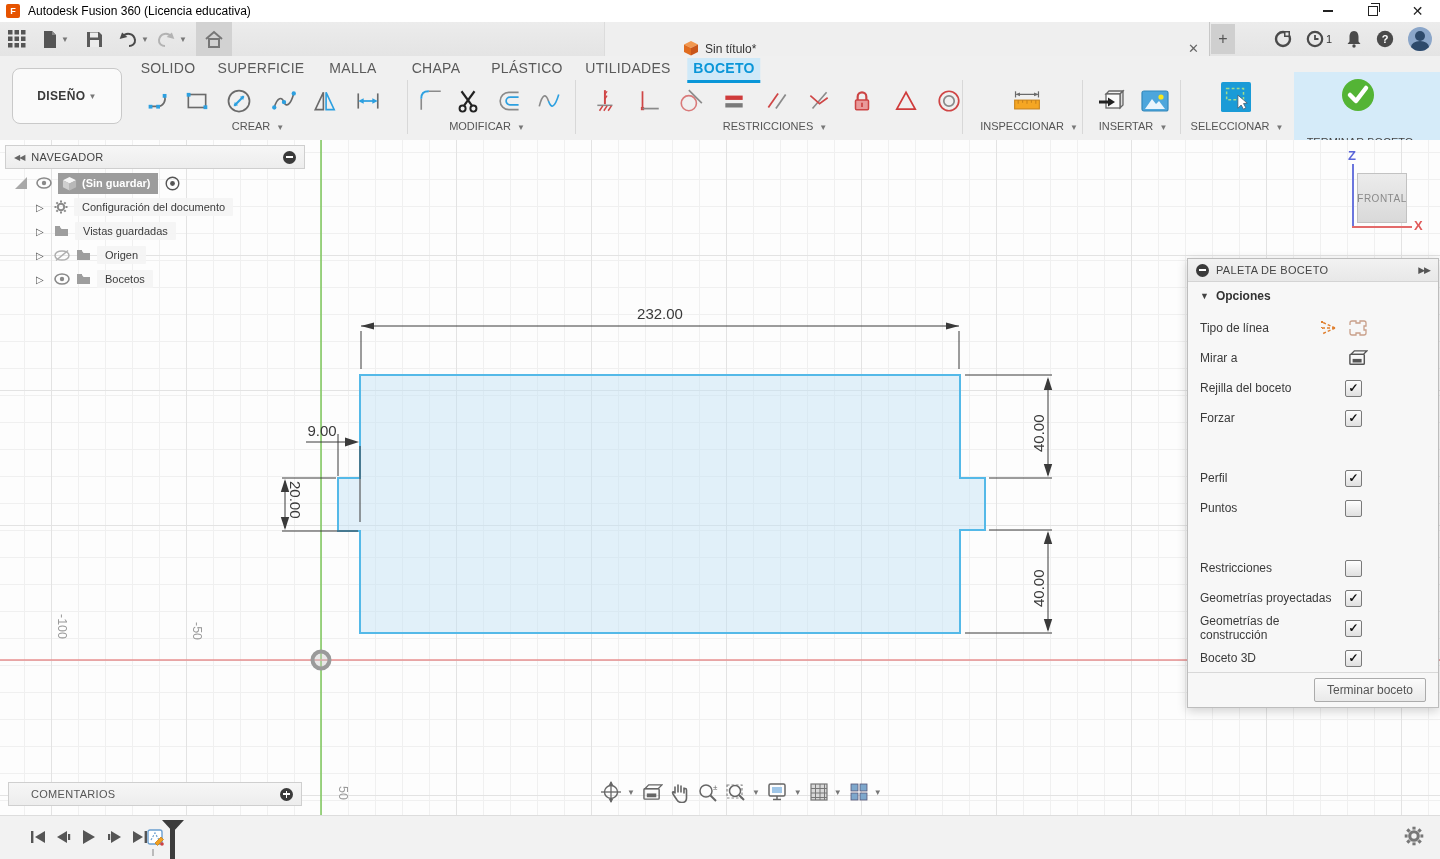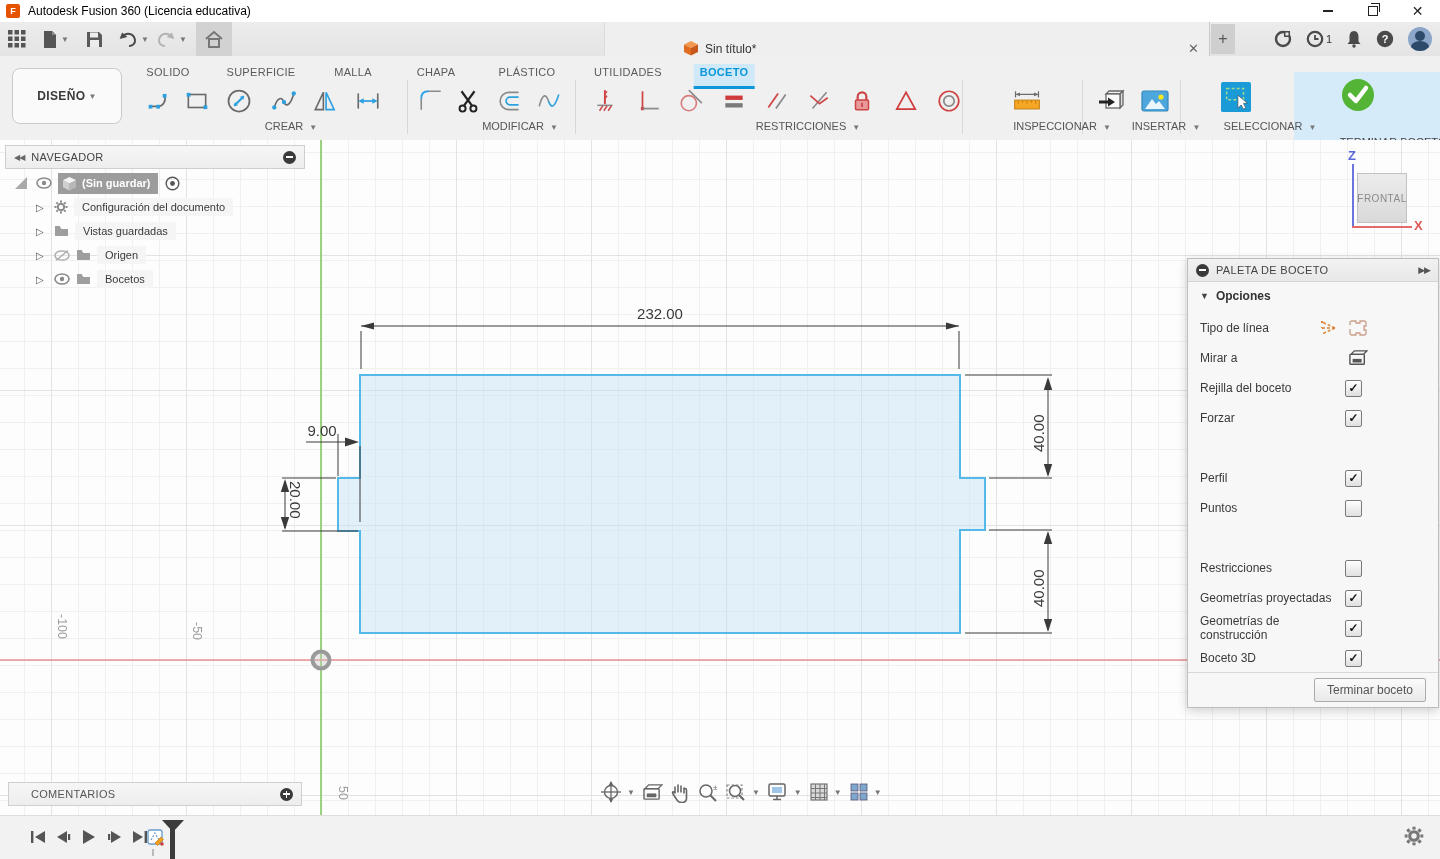--- a/index.html
+++ b/index.html
@@ -32,25 +32,25 @@
   .qright{position:absolute;right:8px;top:4px;height:26px;display:flex;align-items:center;gap:14px;}
   .count1{font-size:11px;color:#333;margin-left:2px;}
   .avatar{width:24px;height:24px;border-radius:50%;background:#8ba6c9;overflow:hidden;position:relative;}
   .avatar:before{content:"";position:absolute;left:7px;top:4px;width:10px;height:10px;border-radius:50%;background:#2e4a6b;}
   .avatar:after{content:"";position:absolute;left:3px;top:14px;width:18px;height:12px;border-radius:50% 50% 0 0;background:#2e4a6b;}
 
   
   .ribbon{position:absolute;left:0;top:56px;width:1440px;height:84px;background:#f0f0f0;border-bottom:1px solid #d5d5d5;}
   .designbtn{position:absolute;left:12px;top:12px;width:108px;height:54px;background:#fafafa;border:1px solid #c9c9c9;border-radius:8px;
              display:flex;align-items:center;justify-content:center;font-size:12px;font-weight:bold;color:#3a3a3a;letter-spacing:.4px;}
-  .rtab{position:absolute;top:8px;height:18px;transform:translateX(-50%);font-size:11px;color:#5a5a5a;letter-spacing:.3px;padding:2px 6px;}
+  .rtab{position:absolute;top:2px;height:18px;transform:translateX(-50%);font-size:14px;color:#5a5a5a;letter-spacing:.3px;padding:2px 6px;}
   .rtab.active{background:#cfe9f8;color:#0a96d8;border-bottom:3px solid #0a96d8;font-weight:bold;}
   .t0{left:168px}.t1{left:261px}.t2{left:353px}.t3{left:436px}.t4{left:527px}.t5{left:628px}.t6{left:724px}
   .rtool{position:absolute;top:28px;width:30px;height:34px;display:flex;align-items:center;justify-content:center;}
-  .glabel{position:absolute;top:64px;transform:translateX(-50%);font-size:11px;color:#555;white-space:nowrap;margin-left:33px;}
+  .glabel{position:absolute;top:64px;transform:translateX(-50%);font-size:11px;color:#555;white-space:nowrap;}
   .gsep{position:absolute;top:24px;width:1px;height:54px;background:#d8d8d8;}
   .finishpanel{position:absolute;left:1294px;top:16px;width:146px;height:68px;background:#d5ebf9;}
   .finishpanel .glabel{top:64px;left:50%;color:#444;}
 
   
   .canvas{position:absolute;left:0;top:140px;width:1440px;height:675px;background-color:#fdfdfd;
     background-image:
       linear-gradient(to right,#e3e3e3 1px,transparent 1px),
       linear-gradient(to bottom,#e3e3e3 1px,transparent 1px),
       linear-gradient(to right,#f0f0f0 1px,transparent 1px),

